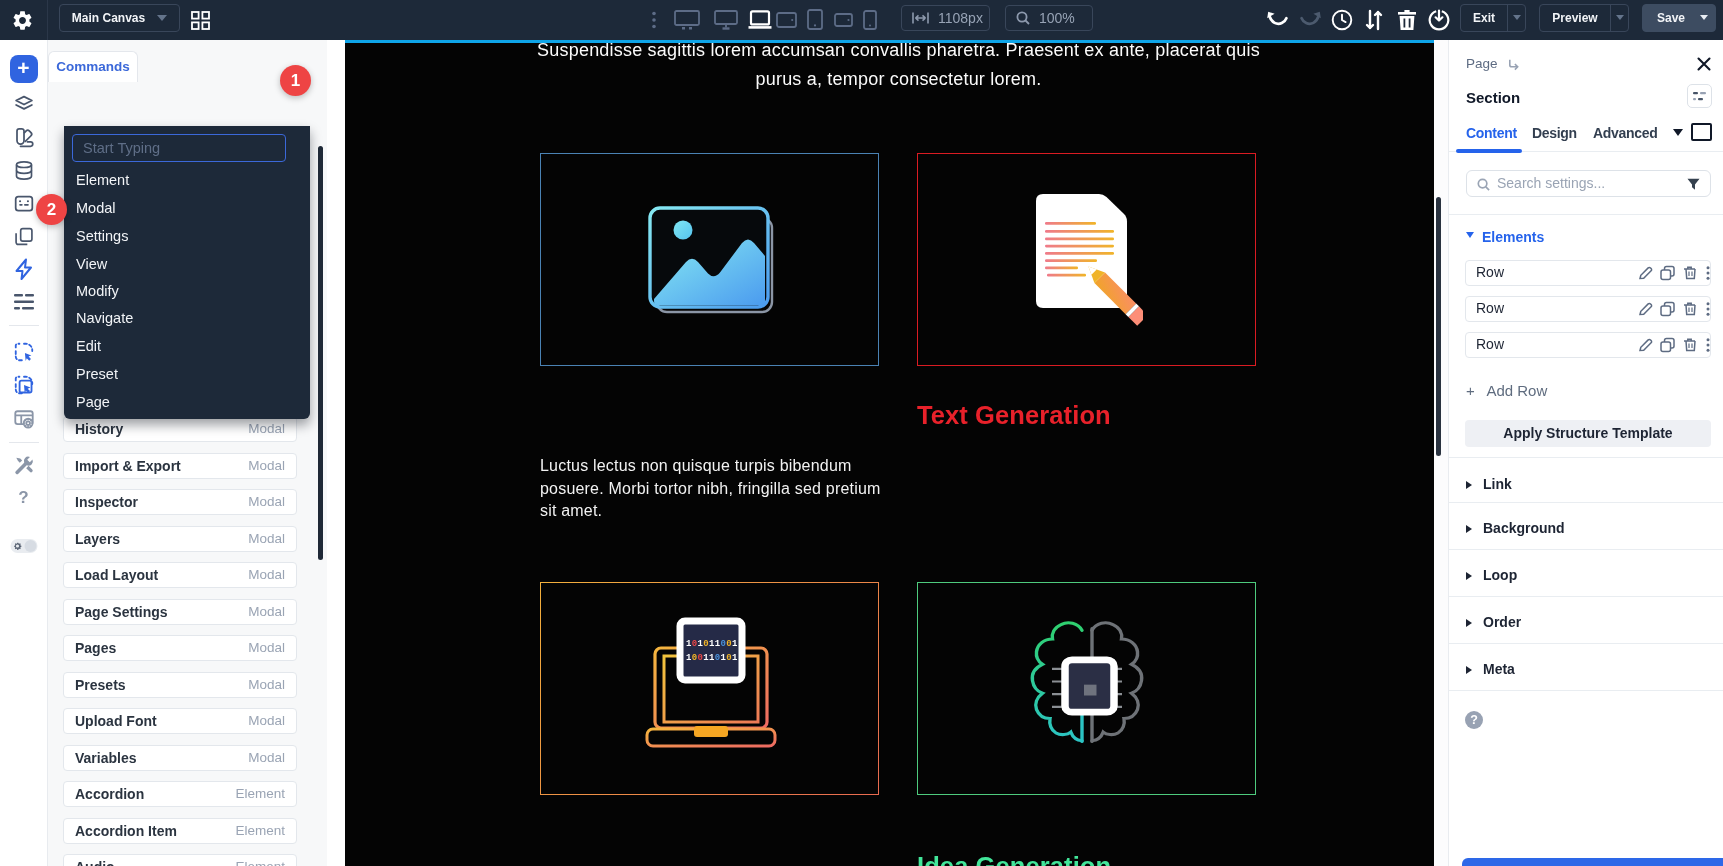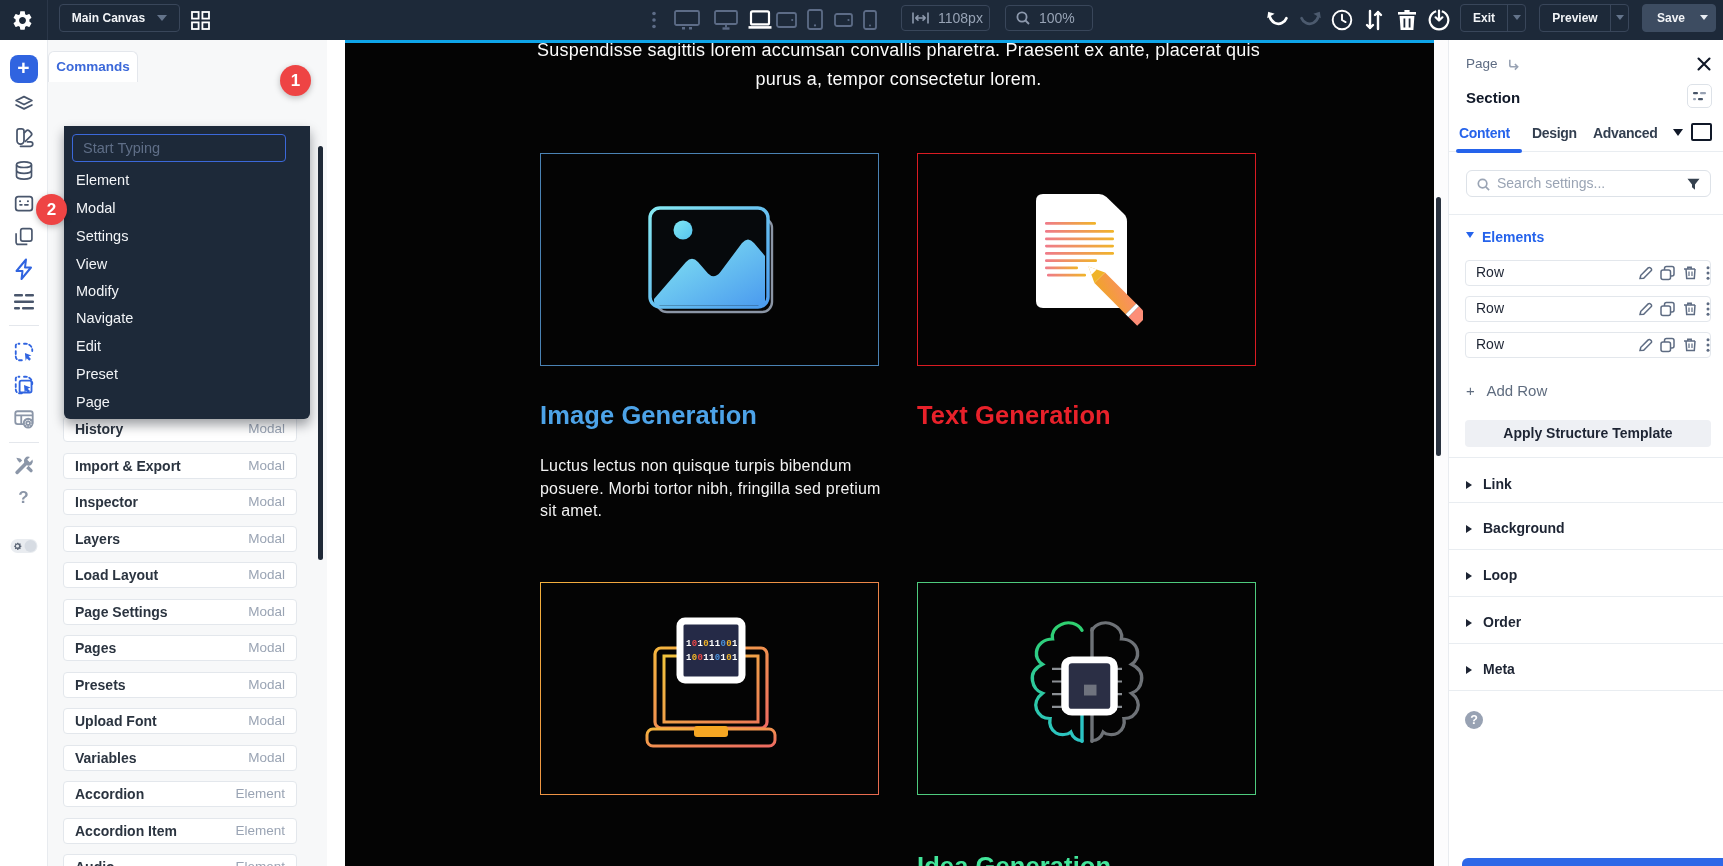--- a/index.html
+++ b/index.html
@@ -173,21 +173,20 @@
               <stop offset="0" stop-color="#80e6f3"></stop>
               <stop offset="1" stop-color="#55c4ef"></stop>
             </linearGradient>
       </defs>
       <rect x="9" y="12" width="115" height="94" rx="10" fill="none" stroke="#8b95a5" stroke-width="2.4"></rect>
       <rect x="2" y="2" width="118" height="99" rx="10" fill="#06090c" stroke="url(#g1)" stroke-width="3.4"></rect>
       <circle cx="35" cy="24" r="9.5" fill="url(#g1b)"></circle>
       <path d="M6 93 L38 56 Q44 49.5 50 56 L60 67.5 Q66 73.5 72 66.5 L94 37 Q100 30 106 37 L117 50 L117 97 Q117 99 114 99 L9 99 Q6 99 6 95 Z" fill="url(#g1)"></path>
     </svg>
   </div>
-  <div class="chead" style="left:195px;top:358px;color:#4da3e8;">Image Generation</div>
   <div class="cbody" style="left:195px;top:412px;">Luctus lectus non quisque turpis bibendum<br>posuere. Morbi tortor nibh, fringilla sed pretium<br>sit amet.</div>
 
   <div class="card" style="left:572px;top:110px;border:1px solid #da1b22;">
     <svg style="position:absolute;left:115px;top:39px" width="110" height="140" viewBox="0 0 110 140">
       <defs>
         <linearGradient id="g2" x1="0" y1="0" x2="1" y2="0">
               <stop offset="0" stop-color="#ef7a8a"></stop>
               <stop offset="1" stop-color="#f0b429"></stop>
             </linearGradient>
         <linearGradient id="g3" x1="0" y1="0" x2="1" y2="1">
@@ -417,21 +416,21 @@
     </svg>
   <div style="position:absolute;left:17px;top:49px;color:#101828;font-size:15px;font-weight:700;">Section</div>
   <div style="position:absolute;right:11px;top:44px;width:25px;height:24px;border:1px solid #dde2e8;border-radius:5px;background:#fff;">
     <svg style="position:absolute;left:5px;top:7px" width="13" height="9" viewBox="0 0 13 9" fill="#475467">
         <rect x="0" y="0" width="5" height="2.2" rx="1"></rect>
         <rect x="7" y="0" width="6" height="2.2" rx="1" fill="#98a2b3"></rect>
         <rect x="0" y="6" width="3" height="2.2" rx="1" fill="#98a2b3"></rect>
         <rect x="5" y="6" width="5" height="2.2" rx="1"></rect>
       </svg>
   </div>
-  <div style="position:absolute;left:10px;top:85px;color:#2563eb;font-size:14px;font-weight:700;letter-spacing:-.3px;">Content</div>
+  <div style="position:absolute;left:17px;top:85px;color:#2563eb;font-size:14px;font-weight:700;letter-spacing:-.3px;">Content</div>
   <div style="position:absolute;left:83px;top:85px;color:#333f50;font-size:14px;font-weight:700;letter-spacing:-.3px;">Design</div>
   <div style="position:absolute;left:144px;top:85px;color:#333f50;font-size:14px;font-weight:700;letter-spacing:-.3px;">Advanced</div>
   <span style="position:absolute;left:224px;top:89px;width:0;height:0;border-top:7px solid #101828;border-left:5.5px solid transparent;border-right:5.5px solid transparent;"></span>
   <div style="position:absolute;left:242px;top:83px;width:21px;height:18px;border:2.5px solid #101828;border-radius:2px;"></div>
   <div class="rdiv" style="top:111px;"></div>
   <div style="position:absolute;left:7px;top:109px;width:66px;height:3.5px;background:#2563eb;border-radius:2px;"></div>
   <div style="position:absolute;left:17px;top:130px;width:245px;height:27px;background:#fff;border:1px solid #dde2e8;border-radius:6px;">
     <svg style="position:absolute;left:10px;top:7px" width="13" height="13" viewBox="0 0 14 14" fill="none" stroke="#9aa4b4" stroke-width="1.8">
         <circle cx="6" cy="6" r="4.6"></circle>
         <path d="M9.5 9.5L13 13"></path>

